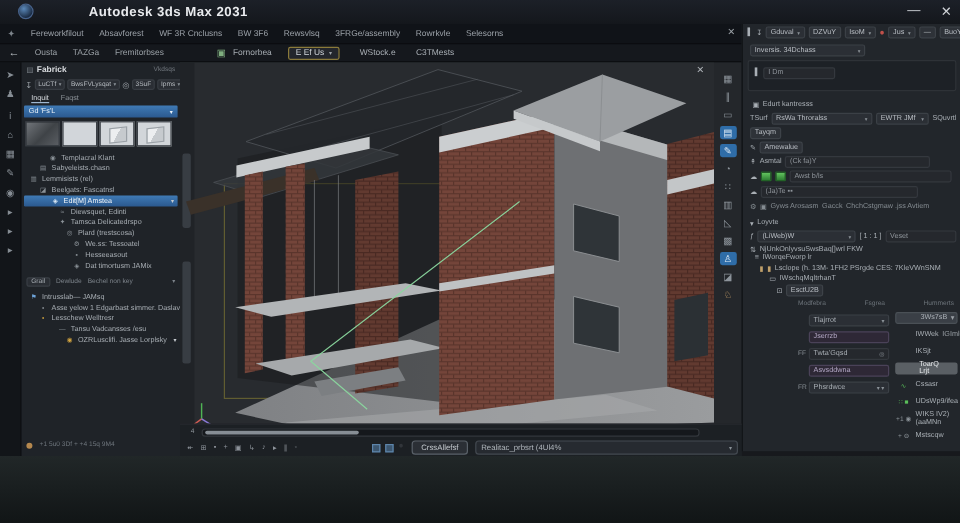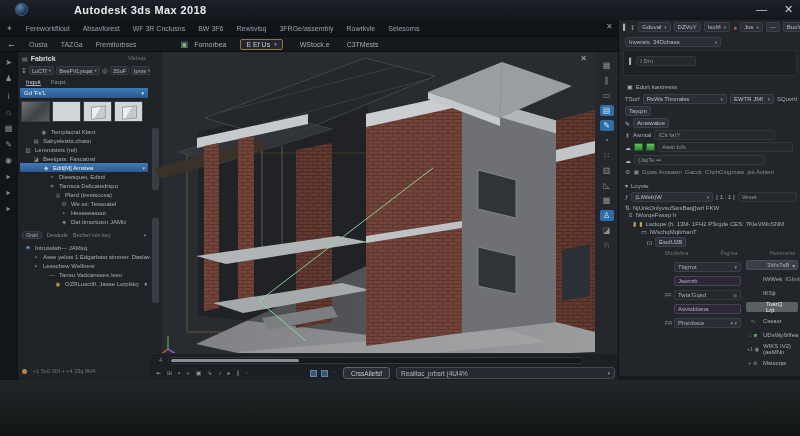--- a/index.html
+++ b/index.html
@@ -103,21 +103,21 @@
 .desktop{position:absolute;left:0;top:380px;width:800px;height:56px;background:linear-gradient(180deg,#212728 0%,#1a1f20 45%,#111516 100%)}
 .xfloat{position:absolute;font-size:8px;color:#9aa0a6}
 </style>
 </head>
 <body>
 
 <div id="screen">
 
   <div class="titlebar">
     <div class="logo"></div>
-    <div class="title">Autodesk 3ds Max 2018</div>
+    <div class="title">Autodesk 3ds Max 2031</div>
     <div class="winbtn" style="left:756px">—</div>
     <div class="winbtn" style="left:784px">✕</div>
   </div>
 
   <div class="menubar">
     <span class="appicon">✦</span>
 
   <span class="mitem">Fereworkfilout</span>
       <span class="mitem">Absavforest</span>
       <span class="mitem">WF 3R Cnclusns</span>

